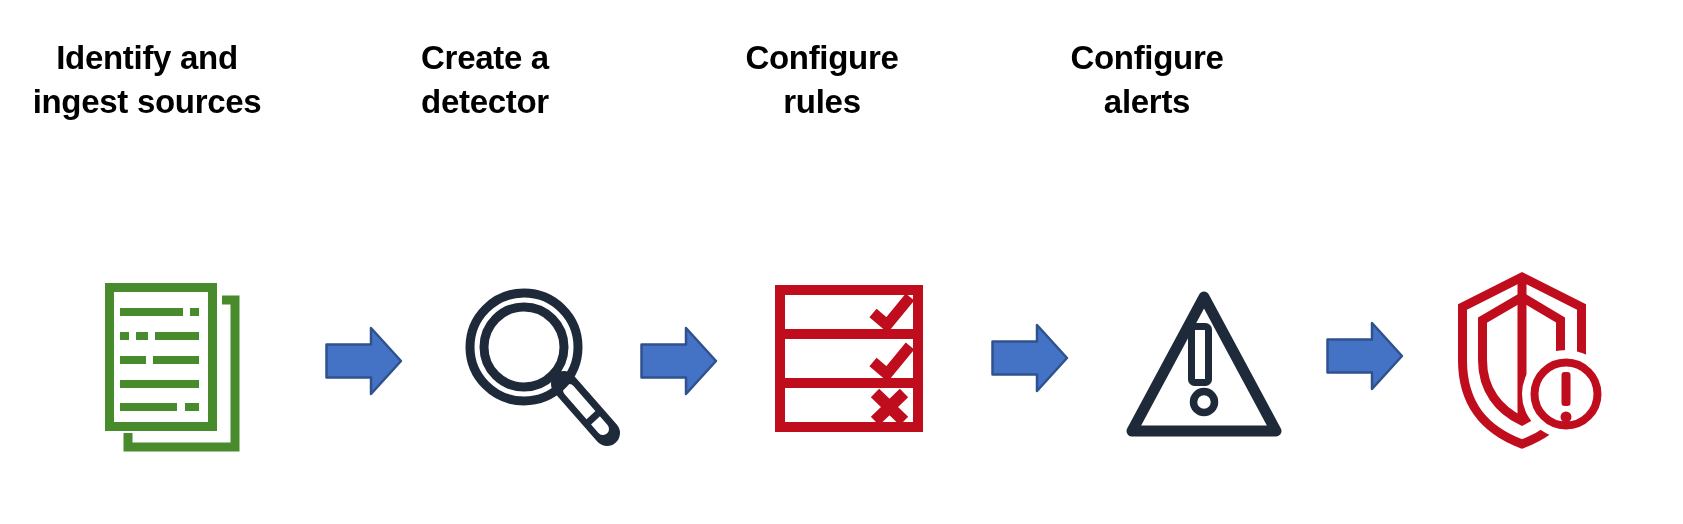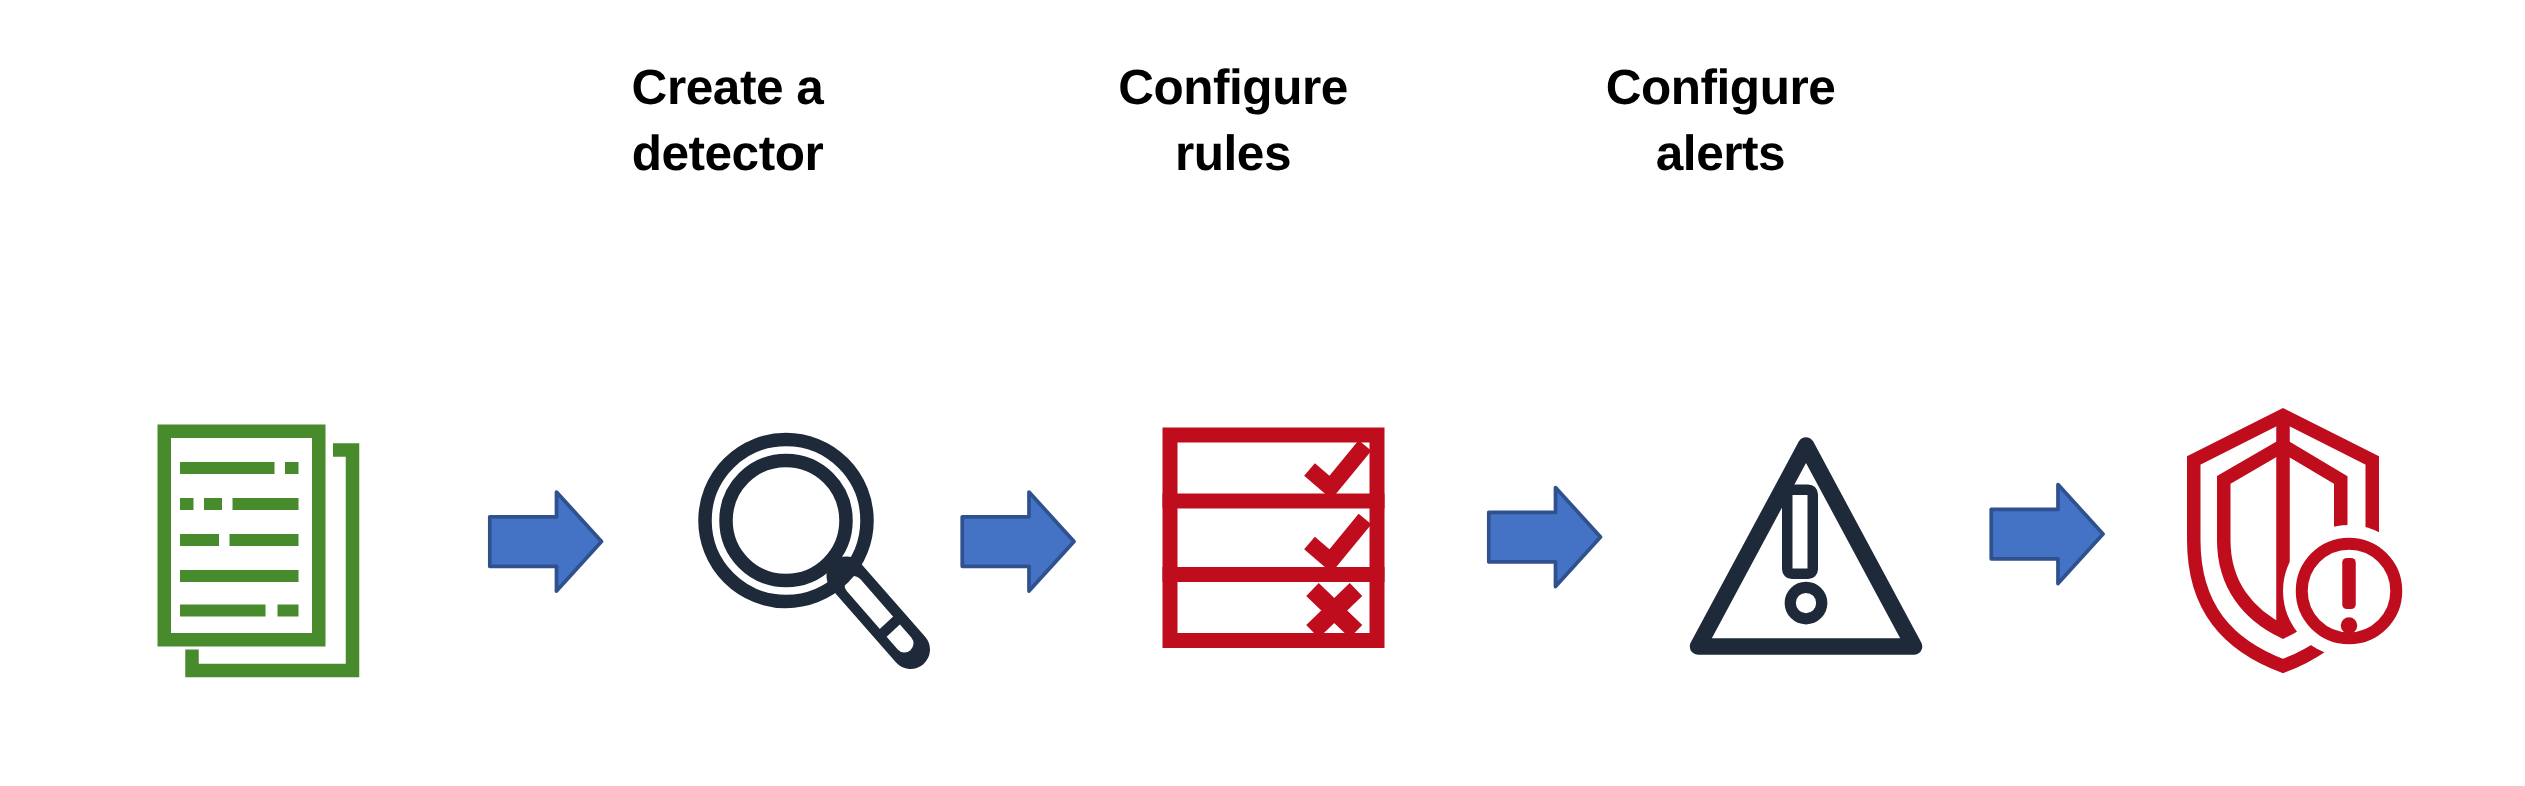--- a/index.html
+++ b/index.html
@@ -40,20 +40,22 @@
   .fr{fill:var(--red); stroke:none;}
   .fw{fill:#fff; stroke:none;}
   .rect-white{fill:#fff;}
   .arrow-shape{fill:var(--arrow-fill); stroke:var(--arrow-stroke); stroke-width:2.5; stroke-linejoin:round;}
 </style>
 </head>
 <body>
 
 <div class="canvas">
 
+  <div class="step-label lbl-0">Identify and
+ingest sources</div>
   <div class="step-label lbl-1">Create a
 detector</div>
   <div class="step-label lbl-2">Configure
 rules</div>
   <div class="step-label lbl-3">Configure
 alerts</div>
 
   <svg class="icon ic-docs" width="150" height="182" viewBox="0 0 150 182">
     <path class="sg" stroke-width="9" d="M127 25 H140 V172 H33 V158"></path>
     <rect class="sg rect-white" stroke-width="9" x="14.5" y="12.5" width="103" height="139"></rect>

